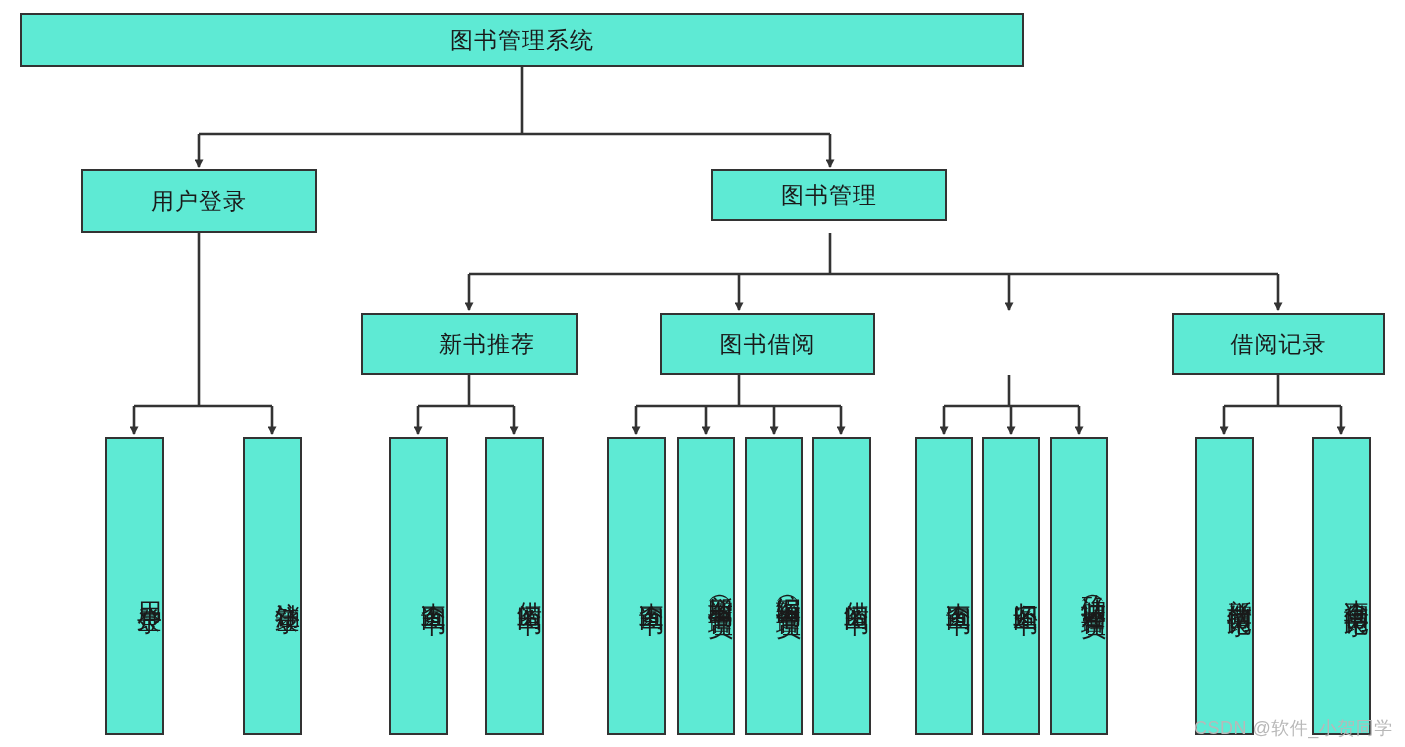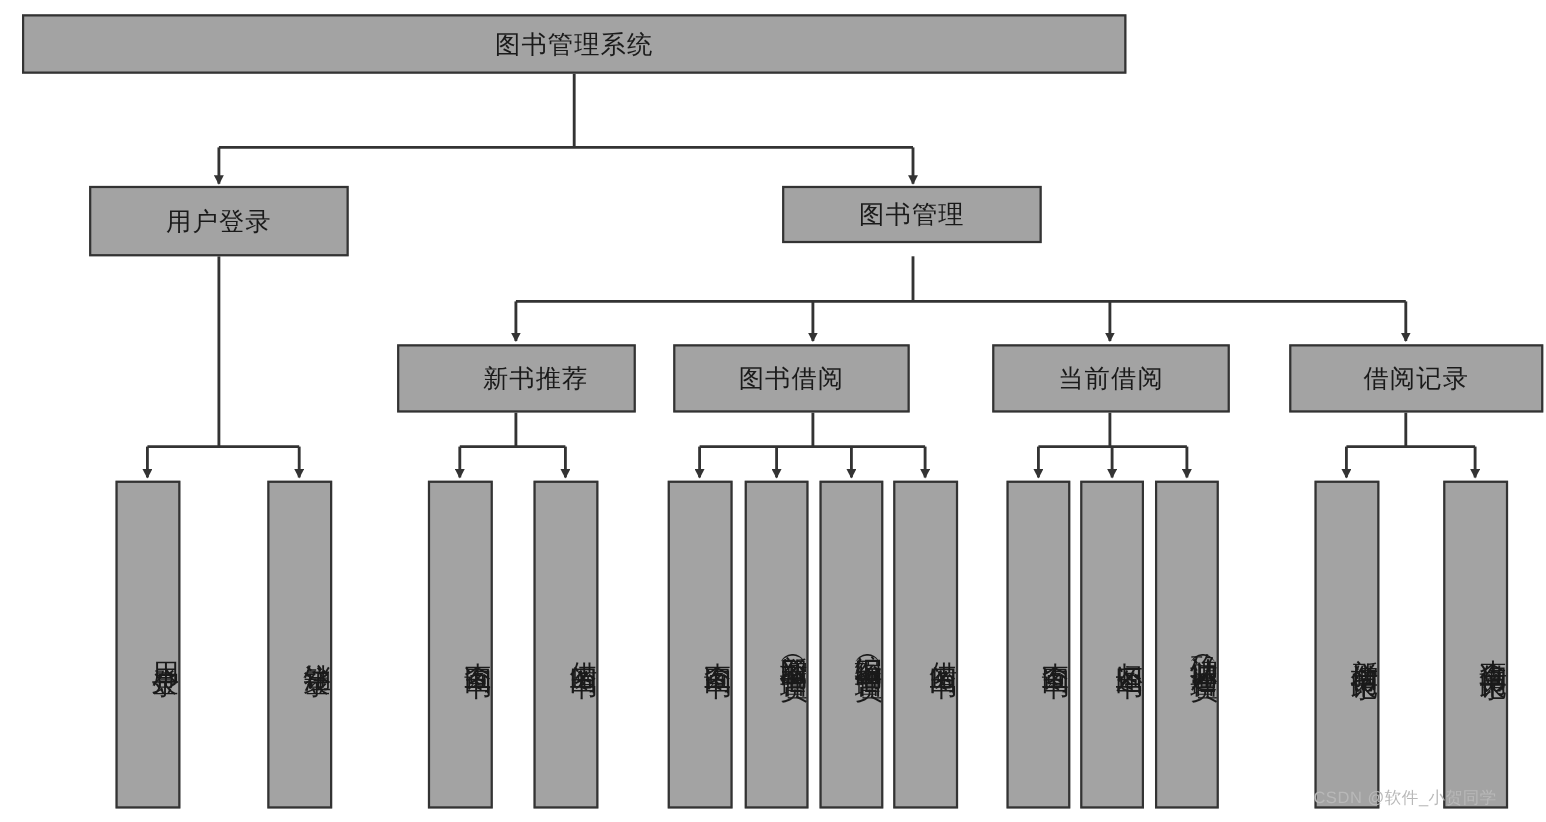--- a/index.html
+++ b/index.html
@@ -24,21 +24,21 @@
     left: 0;
     top: 0;
     width: 1405px;
     height: 747px;
     display: block;
   }
   .node-box {
     position: absolute;
     box-sizing: border-box;
     border: 2px solid #333333;
-    background: #a3a3a3;
+    background: #5eead4;
     display: flex;
     align-items: center;
     justify-content: center;
     color: #1a1a1a;
   }
   .node-h {
     font-size: 23px;
     letter-spacing: 1px;
     white-space: nowrap;
   }
@@ -48,21 +48,21 @@
     font-size: 25px;
     letter-spacing: 3px;
     line-height: 1;
     padding-top: 4px;
     align-items: flex-start;
     justify-content: center;
     white-space: nowrap;
   }
   .watermark {
     position: absolute;
-    font-size: 15px;
+    font-size: 18px;
     color: #b8b8b8;
     white-space: nowrap;
     letter-spacing: 0.5px;
     pointer-events: none;
   }
 </style>
 </head>
 <body>
 
 <div id="diagram-root">
@@ -124,27 +124,24 @@
   <div class="node-box node-h" style="left:81px; top:169px; width:236px; height:64px;">
     <span>用户登录</span>
   </div>
   <div class="node-box node-h" style="left:711px; top:169px; width:236px; height:52px;">
     <span>图书管理</span>
   </div>
 
   <div class="node-box node-h" style="left:361px; top:313px; width:217px; height:62px;padding-left:35px;">
     <span>新书推荐</span>
   </div>
-  <div class="node-box node-h" style="left:612px; top:313px; width:215px; height:62px;">
+  <div class="node-box node-h" style="left:660px; top:313px; width:215px; height:62px;">
     <span>图书借阅</span>
   </div>
-  <div class="node-box node-h" style="left:902px; top:313px; width:216px; height:62px;">
-    <span>当前借阅</span>
-  </div>
-  <div class="node-box node-h" style="left:1172px; top:313px; width:231px; height:62px;">
+  <div class="node-box node-h" style="left:1172px; top:313px; width:213px; height:62px;">
     <span>借阅记录</span>
   </div>
 
   <div class="node-box node-v" style="left:105px; top:437px; width:59px; height:298px;">
     <span>用户登录</span>
   </div>
   <div class="node-box node-v" style="left:243px; top:437px; width:59px; height:298px;">
     <span>注销登录</span>
   </div>
 

